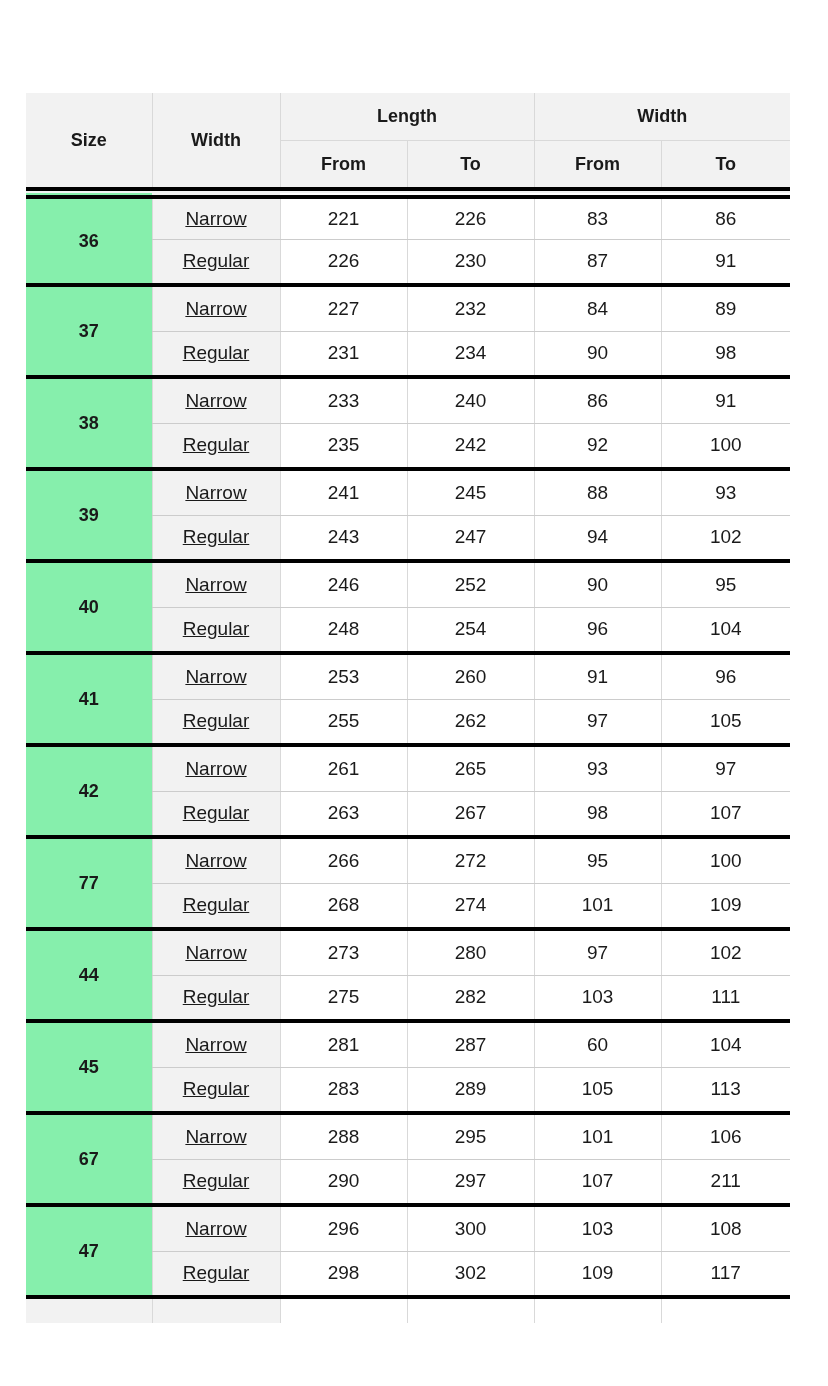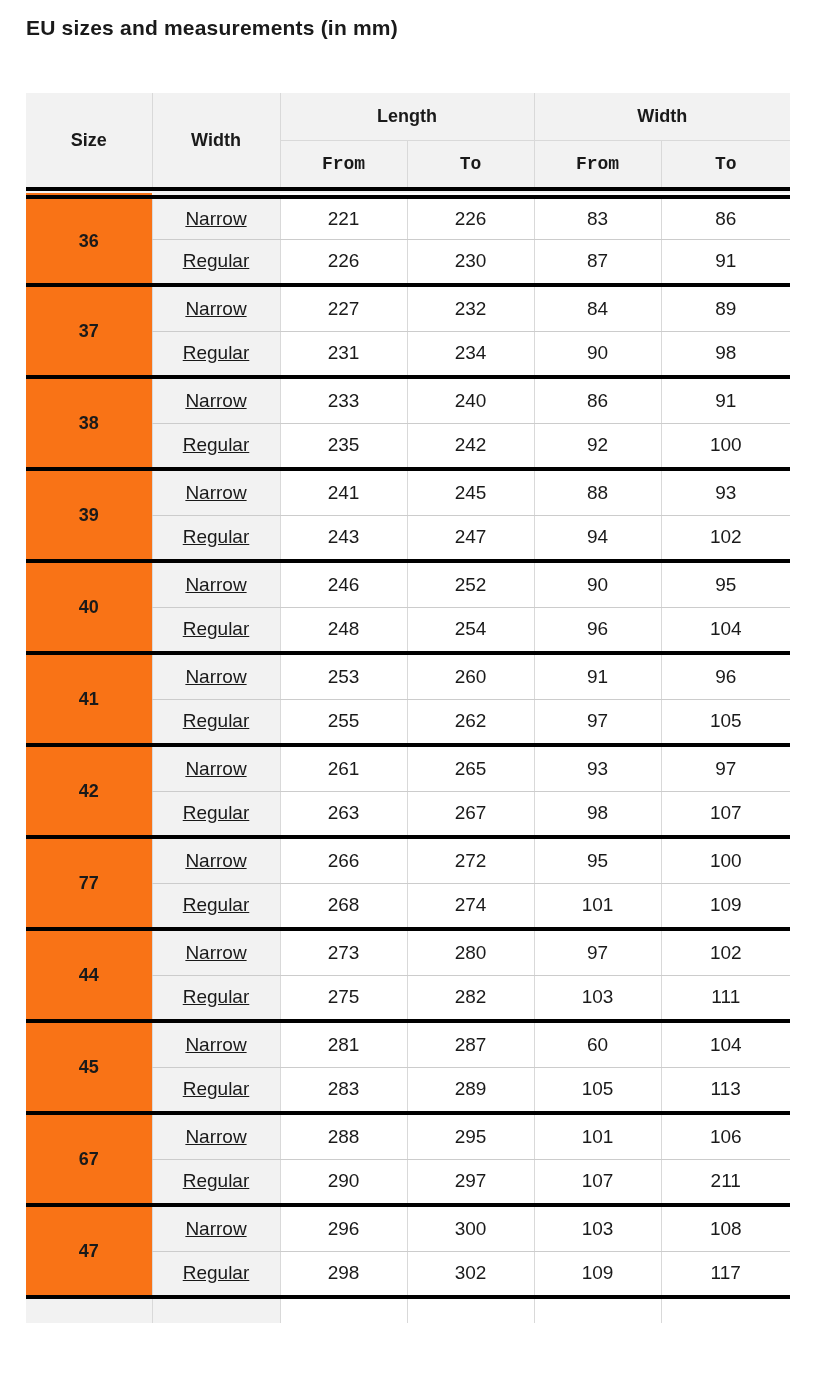--- a/index.html
+++ b/index.html
@@ -41,29 +41,29 @@
     vertical-align: middle;
   }
   
   thead th {
     background: #f2f2f2;
     font-weight: 700;
     font-size: 18px;
     color: #1a1a1a;
   }
   thead tr.group-row th { height: 47px; }
-  thead tr.sub-row th { height: 46px; font-family: Liberation Mono, monospace; }
+  thead tr.sub-row th { height: 46px; }
   thead th.span2 { border-bottom: 1px solid #d9d9d9; }
   thead th.dblb { border-bottom: 12px double #000; }
   
   .bl { border-left: 1px solid #d9d9d9; }
   
   tbody.group tr { height: 46px; }
   tbody.group th.size-cell {
-    background: #f97316;
+    background: #86efac;
     font-weight: 700;
     font-size: 18px;
   }
   tbody.group td.wtype {
     background: #f2f2f2;
     font-weight: 400;
     font-size: 19px;
     text-decoration: underline;
   }
   tbody.group td.num {
@@ -76,21 +76,20 @@
   
   tbody.partial { border-top: 4px solid #000; }
   tbody.partial tr { height: 26px; }
   tbody.partial td.gray { background: #f2f2f2; }
   tbody.partial td.white { background: #ffffff; }
 </style>
 </head>
 <body>
 
 <div class="page">
-  <div class="page-title">EU sizes and measurements (in mm)</div>
 
   <table class="size-chart">
     <colgroup>
       <col style="width:126px">
       <col style="width:128px">
       <col style="width:127px">
       <col style="width:127px">
       <col style="width:127px">
       <col style="width:129px">
     </colgroup>

